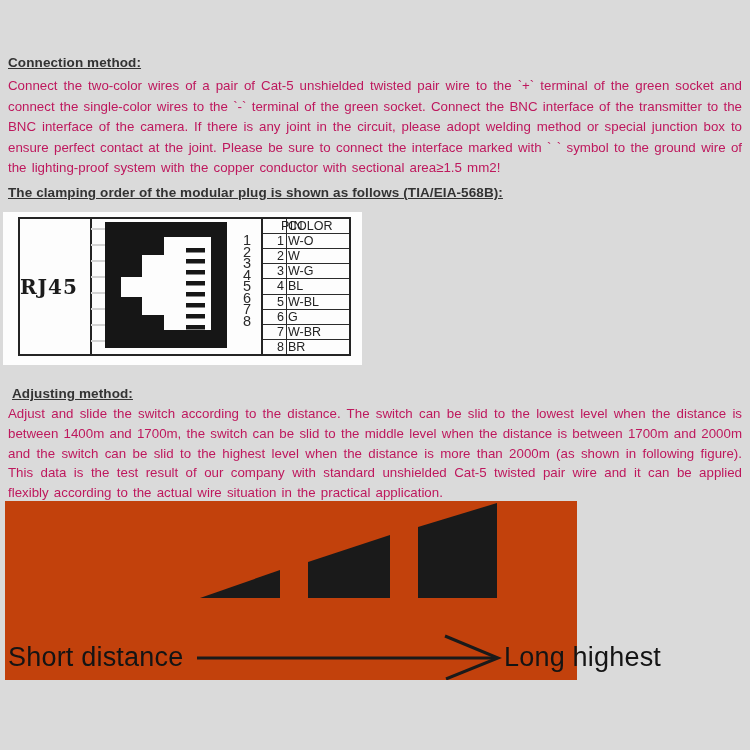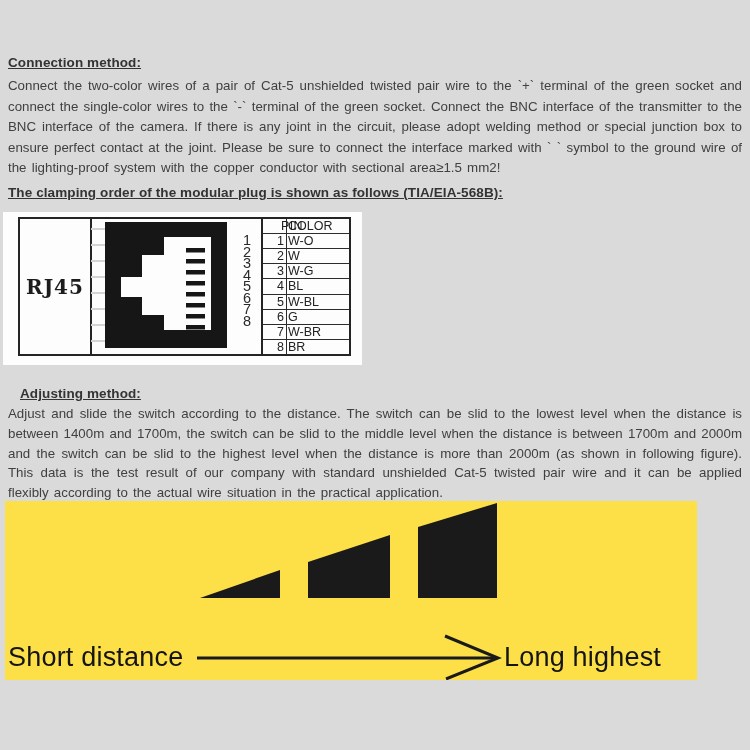--- a/index.html
+++ b/index.html
@@ -10,32 +10,32 @@
     color:#3e3e3e;
   }
   .abs{position:absolute;}
   .heading{
     font-size:13.5px;font-weight:bold;color:#333;
     letter-spacing:0.1px;
     text-decoration:underline;
   }
   .para{
     font-size:13.3px;line-height:20.6px;text-align:justify;
-    color:#404040;word-spacing:1.5px;
+    color:#be185d;word-spacing:1.5px;
   }
   
   .fig1{left:3px;top:212px;width:359px;height:153px;background:#fdfdfd;}
   .fig1-rect{
     position:absolute;left:15px;top:5px;width:333px;height:139px;
     border:2px solid #242424;box-sizing:border-box;background:#fdfdfd;
   }
   .rj45-cell{
     position:absolute;left:0;top:0;width:72px;height:100%;
     border-right:2px solid #242424;box-sizing:border-box;
-    display:flex;align-items:center;justify-content:center;
+    display:flex;align-items:center;justify-content:flex-start;
   }
   .rj45-label{
     font-family:"DejaVu Serif","Liberation Serif",serif;
     font-weight:bold;font-size:20px;color:#1c1c1c;letter-spacing:1px;
   }
   .tickcol{position:absolute;left:88px;top:8px;width:14px;height:135px;}
   .tick{position:absolute;left:0;width:14px;height:2px;background:#d4d4d4;}
   .jack{position:absolute;left:102px;top:10px;width:122px;height:126px;}
   .pin-numbers{
     position:absolute;left:236px;top:23px;width:16px;
@@ -48,21 +48,21 @@
     display:flex;flex-direction:column;
     font-size:12.5px;color:#222;
   }
   .pt-row{flex:1;display:flex;border-bottom:1px solid #2b2b2b;align-items:center;}
   .pt-row:last-child{border-bottom:none;}
   .pt-pin{width:24px;border-right:1px solid #2b2b2b;align-self:stretch;
           display:flex;align-items:center;justify-content:flex-end;padding-right:2px;box-sizing:border-box;}
   .pt-color{flex:1;padding-left:1px;}
   .pt-head .pt-pin{justify-content:flex-start;padding-left:18px;letter-spacing:0.3px;}
   
-  .fig2{left:5px;top:501px;width:692px;height:179px;background:#fde047;}
+  .fig2{left:5px;top:501px;width:572px;height:179px;background:#c2410c;}
   .dist-label{
     position:absolute;top:141px;font-size:27px;color:#141414;
     letter-spacing:0.2px;white-space:nowrap;
   }
 </style>
 </head>
 <body>
 
 <div class="abs heading" style="left:8px;top:55px;">Connection method:</div>
 <div class="abs para" style="left:8px;top:76px;width:734px;">Connect the two-color wires of a pair of Cat-5 unshielded twisted pair wire to the `+` terminal of the green socket and connect the single-color wires to the `-` terminal of the green socket. Connect the BNC interface of the transmitter to the BNC interface of the camera. If there is any joint in the circuit, please adopt welding method or special junction box to ensure perfect contact at the joint. Please be sure to connect the interface marked with ` ` symbol to the ground wire of the lighting-proof system with the copper conductor with sectional area≥1.5 mm2!</div>
@@ -144,21 +144,21 @@
       <div class="pt-pin">7</div>
       <div class="pt-color">W-BR</div>
     </div>
     <div class="pt-row">
       <div class="pt-pin">8</div>
       <div class="pt-color">BR</div>
     </div>
   </div>
 </div>
 
-<div class="abs heading" style="left:20px;top:386px;">Adjusting method:</div>
+<div class="abs heading" style="left:12px;top:386px;">Adjusting method:</div>
 <div class="abs para" style="left:8px;top:404px;width:734px;line-height:19.8px;">Adjust and slide the switch according to the distance. The switch can be slid to the lowest level when the distance is between 1400m and 1700m, the switch can be slid to the middle level when the distance is between 1700m and 2000m and the switch can be slid to the highest level when the distance is more than 2000m (as shown in following figure). This data is the test result of our company with standard unshielded Cat-5 twisted pair wire and it can be applied flexibly according to the actual wire situation in the practical application.</div>
 
 <div class="abs fig2">
   <svg width="692" height="179" viewBox="0 0 692 179">
     <polygon points="195,97 275,69 275,97" fill="#1a1a1a"></polygon>
     <polygon points="303,61 385,34 385,97 303,97" fill="#1a1a1a"></polygon>
     <polygon points="413,26 492,2 492,97 413,97" fill="#1a1a1a"></polygon>
     <line x1="192" y1="157" x2="492" y2="157" stroke="#1a1a1a" stroke-width="3"></line>
     <polyline points="440,135 493,157 441,178" fill="none" stroke="#1a1a1a" stroke-width="3"></polyline>
   </svg>

